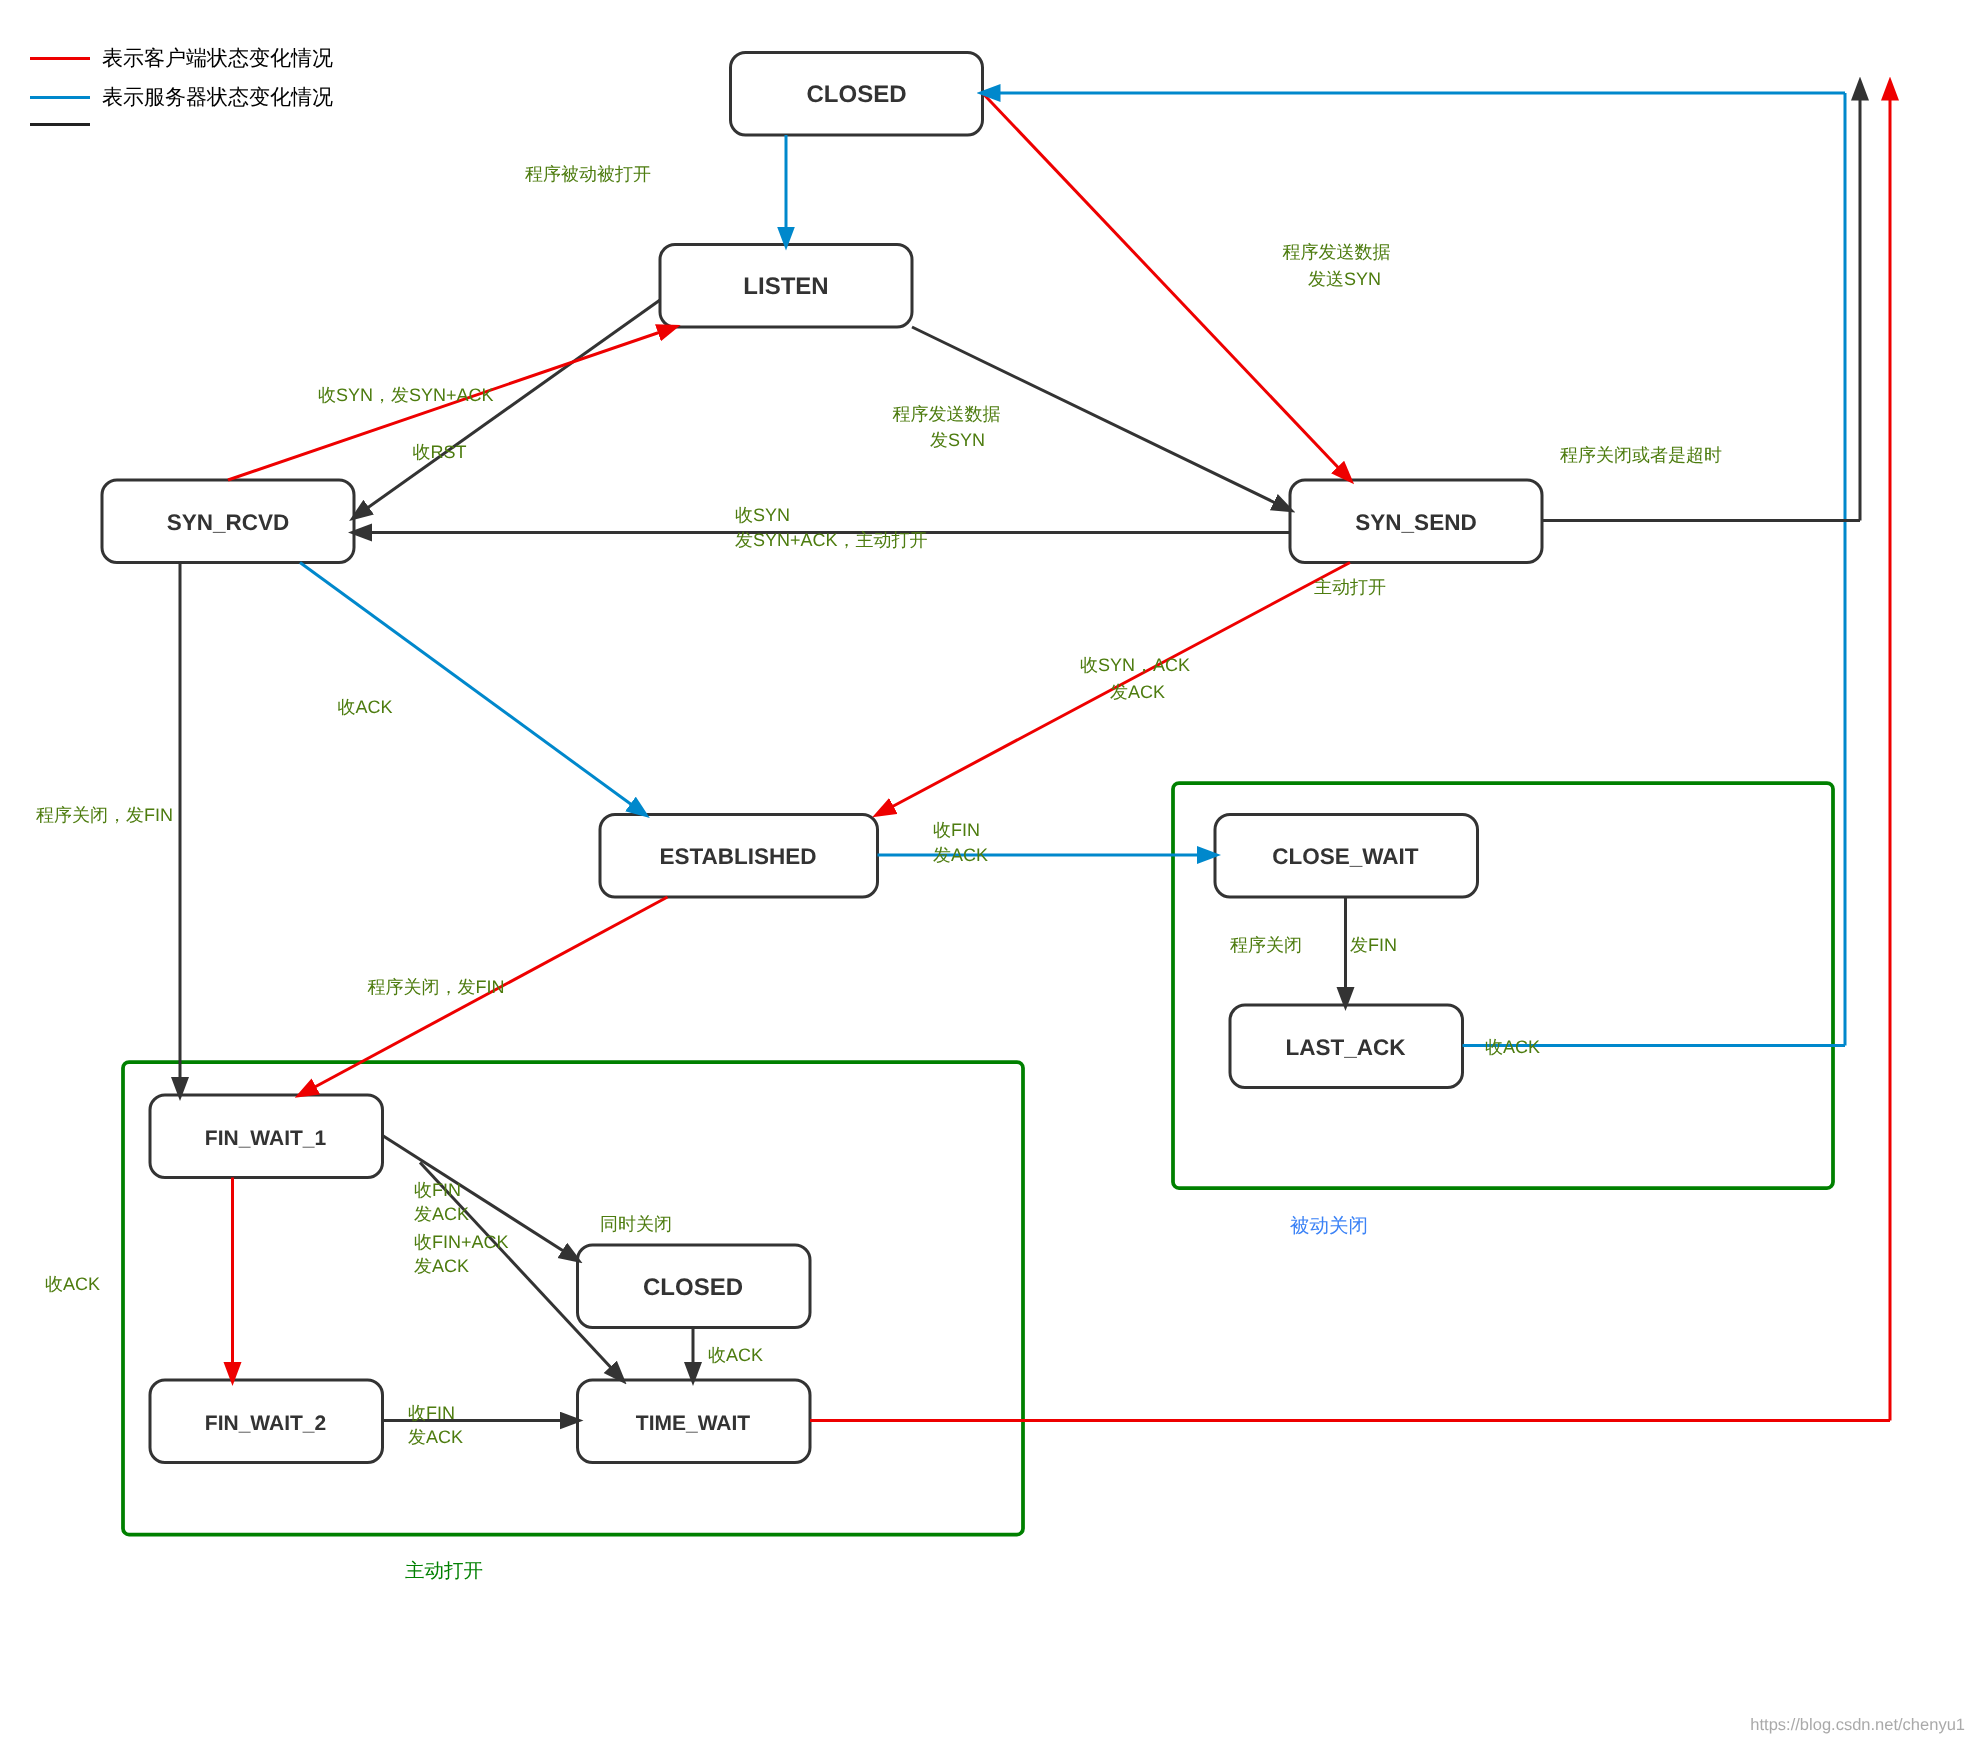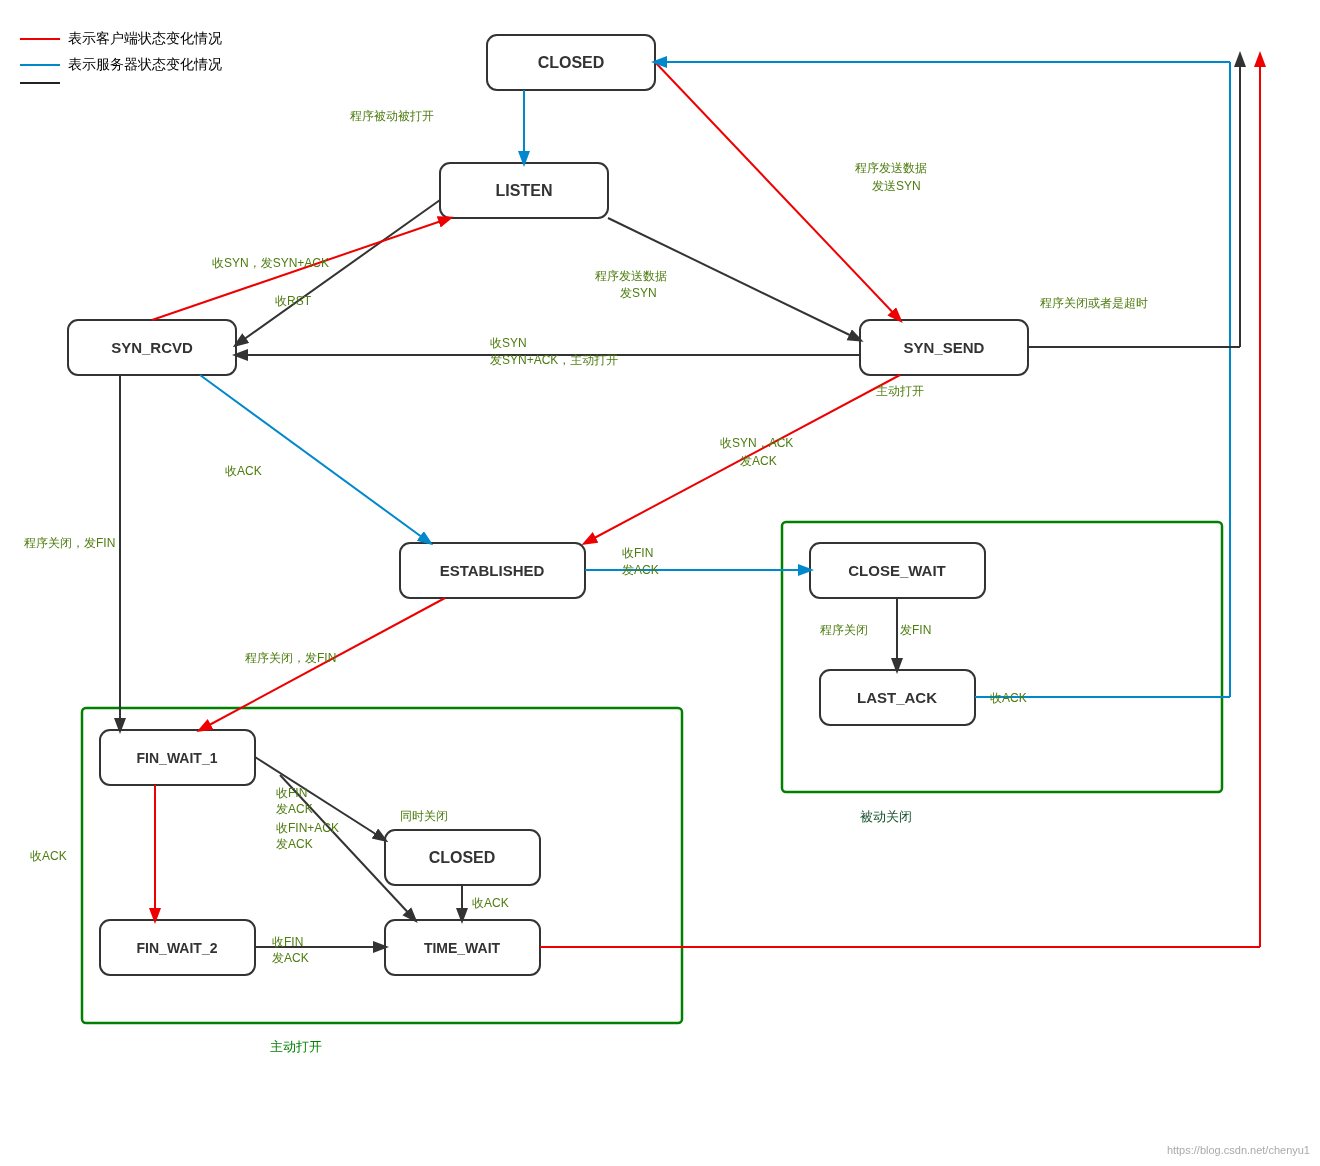--- a/index.html
+++ b/index.html
@@ -205,21 +205,21 @@
   <div class="arrow-label" style="left:24px; top:535px;">程序关闭，发FIN</div>
 
   <div class="arrow-label" style="left:622px; top:545px;">收FIN</div>
   <div class="arrow-label" style="left:622px; top:562px;">发ACK</div>
 
   <div class="arrow-label" style="left:820px; top:622px;">程序关闭</div>
   <div class="arrow-label" style="left:900px; top:622px;">发FIN</div>
 
   <div class="arrow-label" style="left:990px; top:690px;">收ACK</div>
 
-  <div class="arrow-label" style="left:860px; top:808px; color:#14532d; font-size:13px;">被动关闭</div>
+  <div class="arrow-label" style="left:860px; top:808px; color:#3b82f6; font-size:13px;">被动关闭</div>
 
   <div class="arrow-label" style="left:245px; top:650px;">程序关闭，发FIN</div>
 
   <div class="arrow-label" style="left:30px; top:848px;">收ACK</div>
 
   <div class="arrow-label" style="left:276px; top:785px;">收FIN</div>
   <div class="arrow-label" style="left:276px; top:801px;">发ACK</div>
 
   <div class="arrow-label" style="left:276px; top:820px;">收FIN+ACK</div>
   <div class="arrow-label" style="left:276px; top:836px;">发ACK</div>

